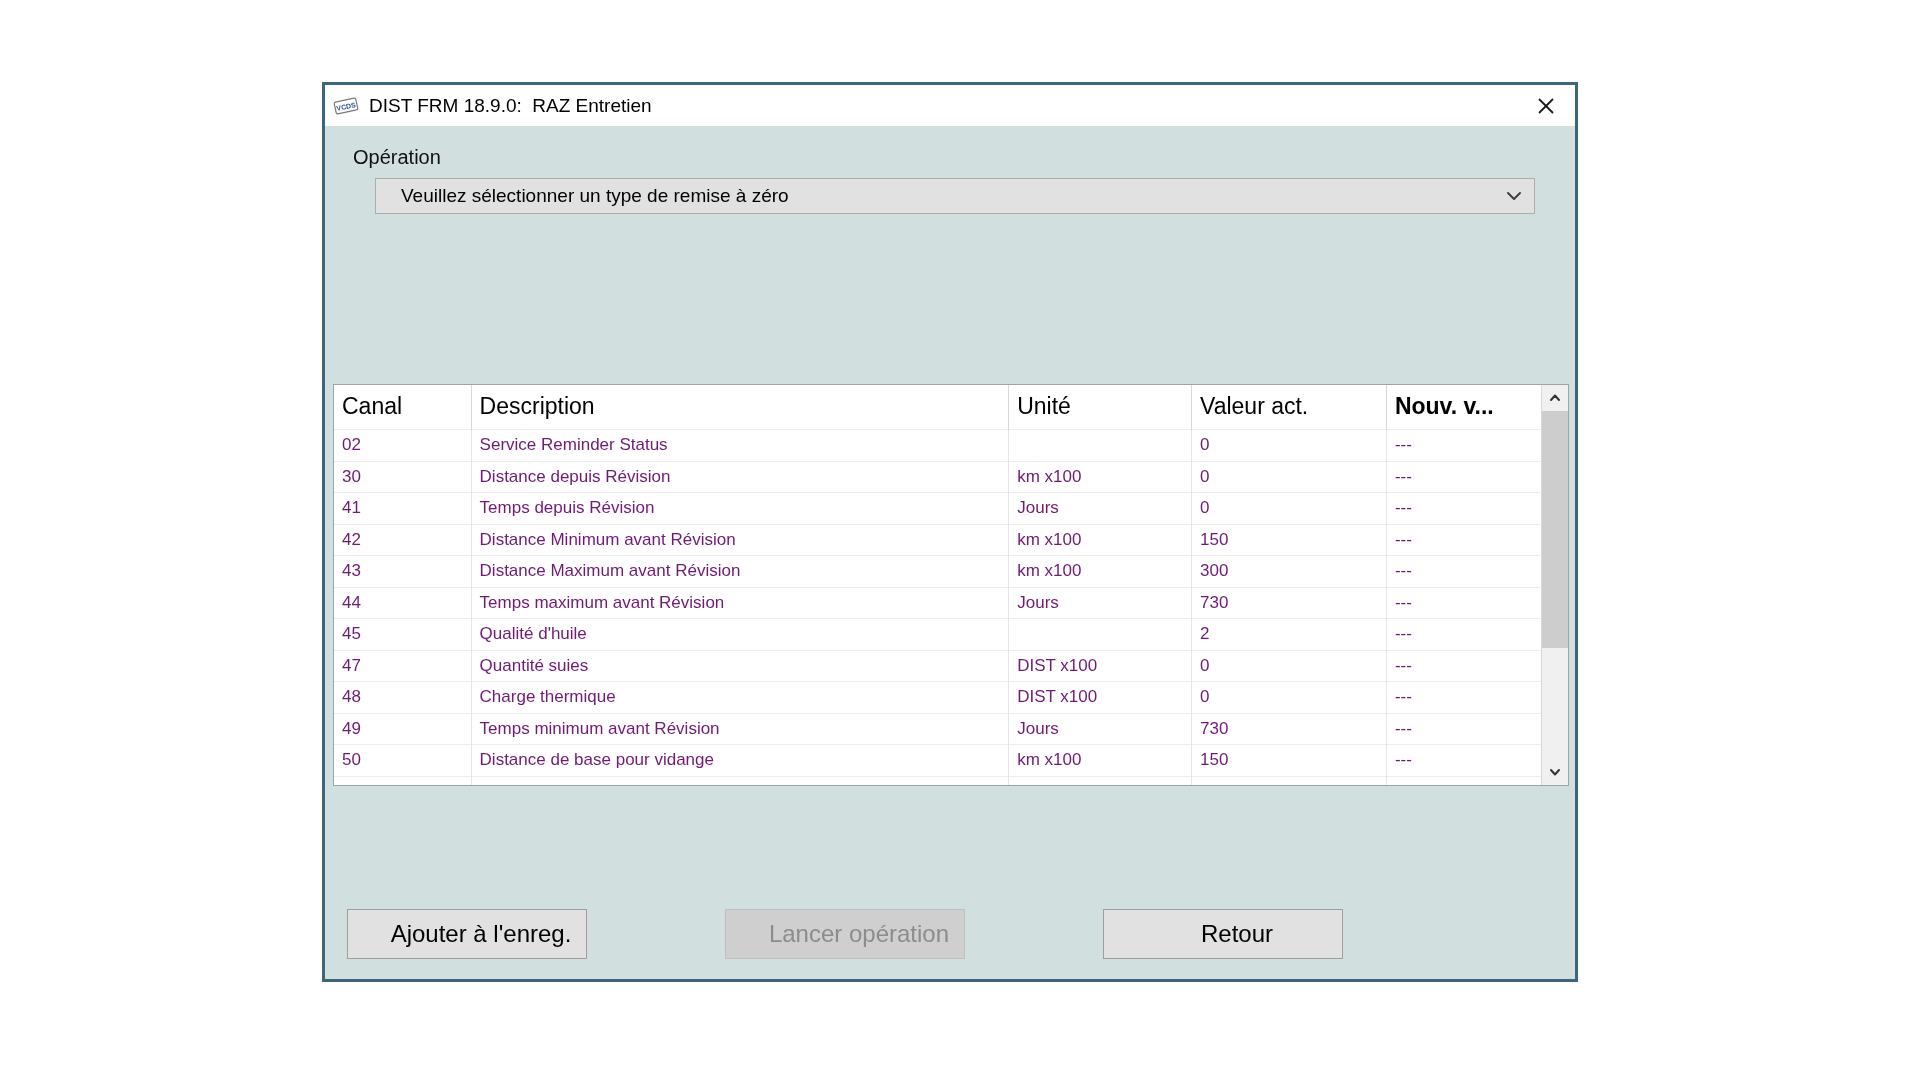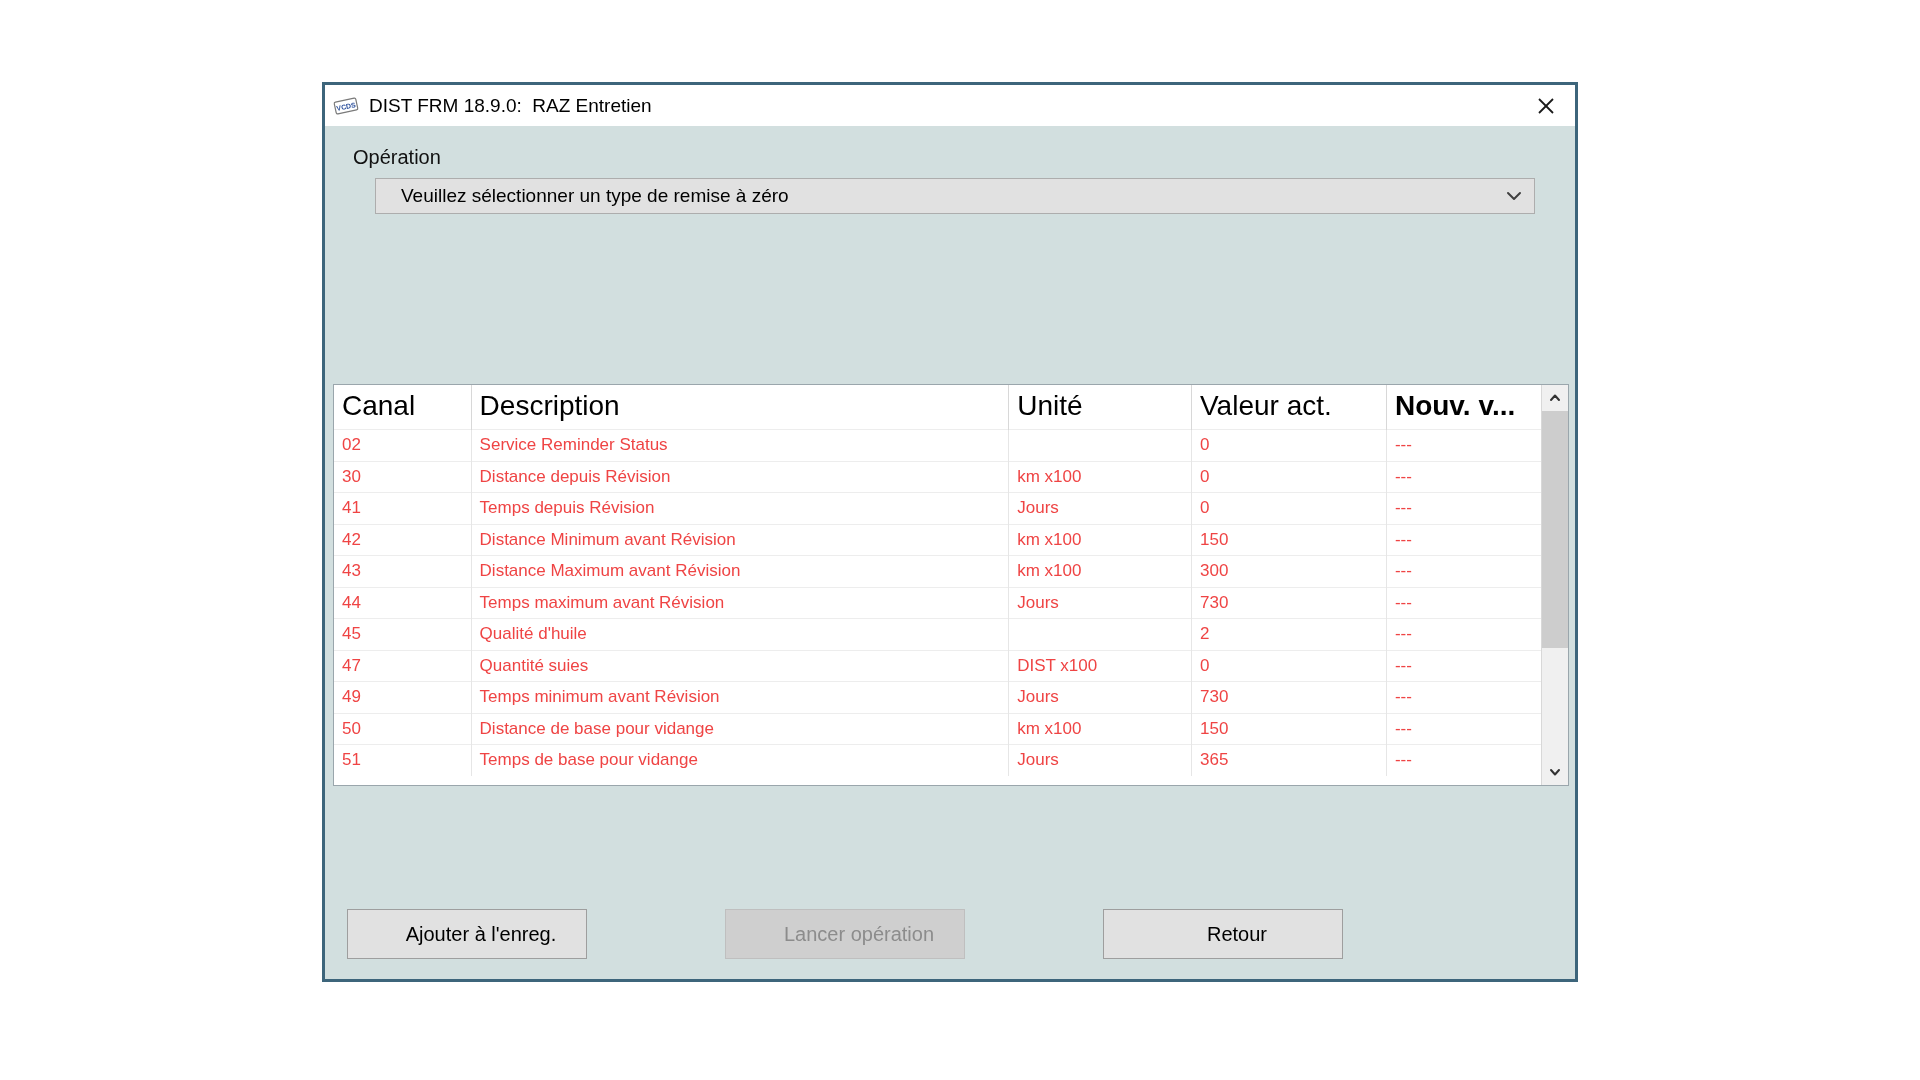--- a/index.html
+++ b/index.html
@@ -125,33 +125,33 @@
     flex-direction: column;
     background: #ffffff;
   }
   table.grid {
     border-collapse: collapse;
     width: 100%;
     table-layout: fixed;
   }
   table.grid th {
     font-weight: normal;
-    font-size: 28px;
+    font-size: 23px;
     color: #000000;
     text-align: left;
     padding: 2px 0 4px 8px;
     height: 38px;
     vertical-align: middle;
     border-right: 1px solid #d8d8d8;
     background: #ffffff;
   }
   table.grid th:last-child { border-right: none; font-weight: bold; }
   table.grid td {
     font-size: 17px;
-    color: #ef4444;
+    color: #701a75;
     padding: 0 0 0 8px;
     height: 30.5px;
     vertical-align: middle;
     border-top: 1px solid #ededed;
     border-right: 1px solid #e6e6e6;
     white-space: nowrap;
     overflow: hidden;
   }
   table.grid td:last-child { border-right: none; }
   .col-canal { width: 102px; }
@@ -202,21 +202,21 @@
     height: 90px;
     background: #d2dfdf;
   }
   .btn {
     position: absolute;
     top: 20px;
     height: 50px;
     border: 1px solid #9e9e9e;
     box-sizing: border-box;
     background: #e1e1e1;
-    font-size: 20px;
+    font-size: 24px;
     color: #000000;
     display: flex;
     align-items: center;
     justify-content: center;
     cursor: default;
     font-family: "Liberation Sans", sans-serif;
     padding-left: 28px;
   }
   .btn.disabled {
     background: #cfcfcf;
@@ -332,20 +332,27 @@
                 <td>---</td>
               </tr>
               <tr>
                 <td>47</td>
                 <td>Quantité suies</td>
                 <td>DIST x100</td>
                 <td>0</td>
                 <td>---</td>
               </tr>
               <tr>
+                <td>48</td>
+                <td>Charge thermique</td>
+                <td>DIST x100</td>
+                <td>0</td>
+                <td>---</td>
+              </tr>
+              <tr>
                 <td>49</td>
                 <td>Temps minimum avant Révision</td>
                 <td>Jours</td>
                 <td>730</td>
                 <td>---</td>
               </tr>
               <tr>
                 <td>50</td>
                 <td>Distance de base pour vidange</td>
                 <td>km x100</td>

